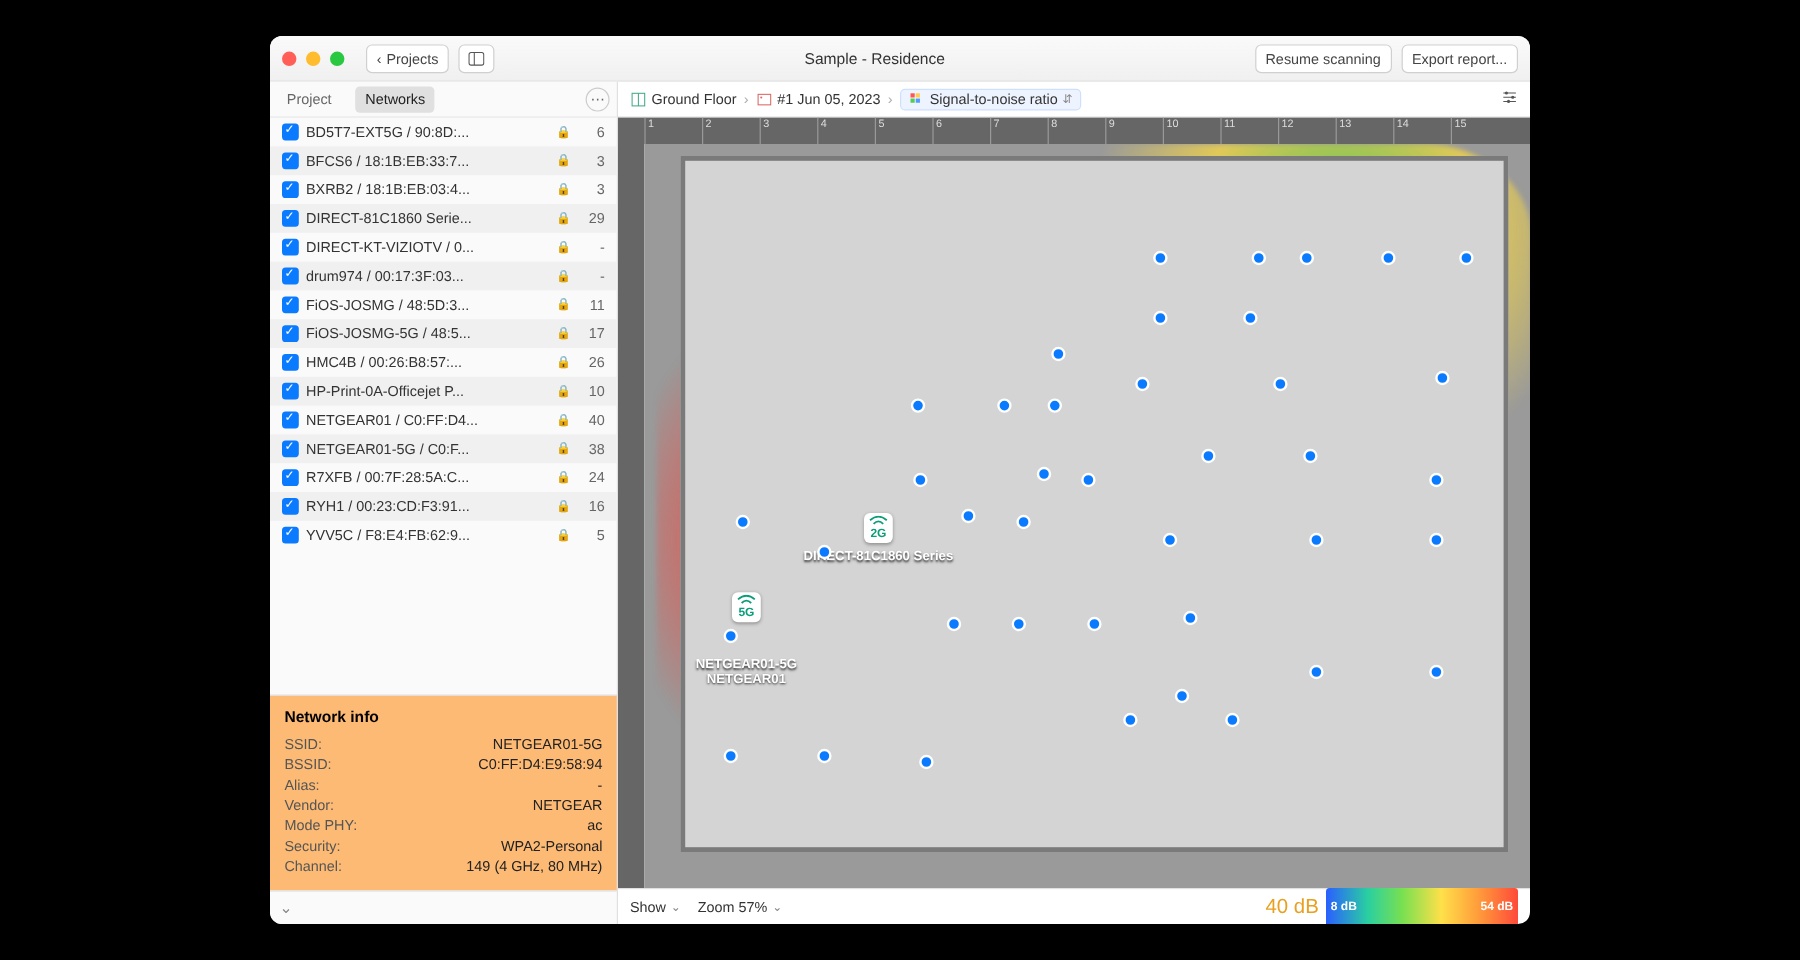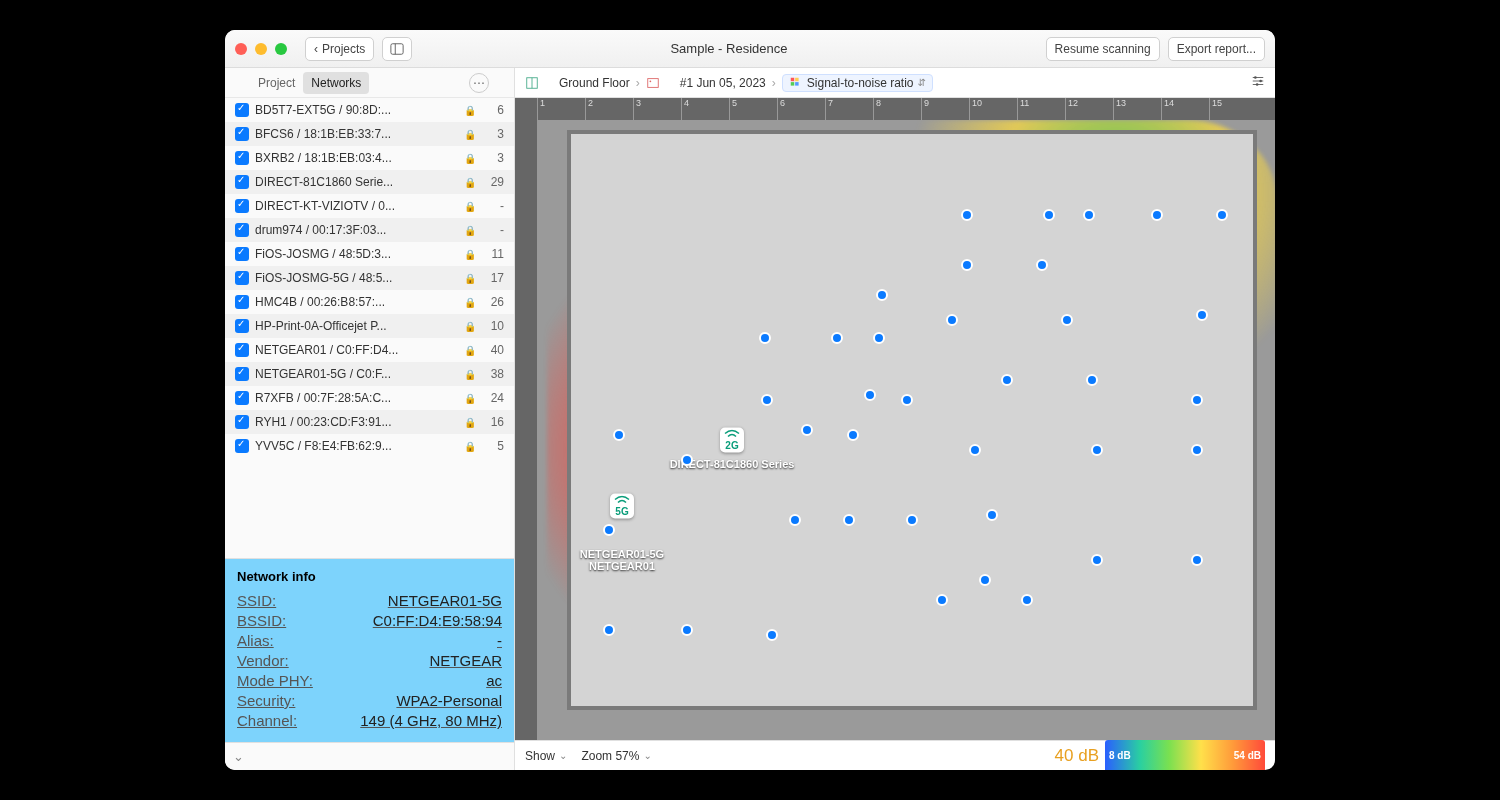--- a/index.html
+++ b/index.html
@@ -42,51 +42,51 @@
     height:24px; display:flex; align-items:center; padding:0 8px;
     font-size:12px; color:#444; gap:4px; cursor:pointer;
   }
   .tb-icon-btn { width:30px; justify-content:center; padding:0; }
   .title { flex:1; text-align:center; font-size:13px; color:#333; }
   .body { flex:1; display:flex; overflow:hidden; }
   .sidebar {
     width:290px; border-right:1px solid #e0e0e0; display:flex; flex-direction:column;
     background:#fafafa;
   }
-  .sb-tabs { height:30px; display:flex; align-items:center; padding:0 25px; gap:0; border-bottom:1px solid #e8e8e8;justify-content:center; }
+  .sb-tabs { height:30px; display:flex; align-items:center; padding:0 6px; gap:12px; border-bottom:1px solid #e8e8e8;justify-content:center; }
   .sb-tab { font-size:12px; color:#666; padding:4px 8px; border-radius:4px; }
   .sb-tab.active { background:#e0e0e0; color:#222; }
   .sb-more { margin-left:auto; width:20px; height:20px; border:1px solid #ccc; border-radius:50%; display:flex; align-items:center; justify-content:center; font-size:12px; color:#666; }
   .sb-group {
     height:28px; display:flex; align-items:center; padding:0 10px; font-size:12px;
     color:#444; border-bottom:1px solid #e8e8e8; justify-content:space-between;
   }
   .netlist { flex:1; overflow-y:auto; }
   .netrow {
     height:24px; display:flex; align-items:center; padding:0 10px; gap:6px;
     font-size:12px; color:#333;
   }
   .netrow:nth-child(even){ background:#f0f0f0; }
   .chk { width:14px; height:14px; background:#0a7aff; border-radius:3px; position:relative; flex-shrink:0; }
   .chk::after { content:"✓"; color:#fff; font-size:10px; position:absolute; left:2px; top:-1px; }
   .netname { flex:1; white-space:nowrap; overflow:hidden; text-overflow:ellipsis; }
   .lock { color:#999; font-size:10px; width:12px; }
   .count { width:22px; text-align:right; color:#666; }
-  .netinfo { border-top:1px solid #e0e0e0; padding:10px 12px; background:#7dd3fc; flex-shrink:0; }
+  .netinfo { border-top:1px solid #e0e0e0; padding:10px 12px; background:#fdba74; flex-shrink:0; }
   .netinfo h3 { font-size:13px; font-weight:600; margin-bottom:8px; }
-  .kv { display:flex; justify-content:space-between; font-size:15px; color:#555; margin:3px 0;text-decoration:underline; }
+  .kv { display:flex; justify-content:space-between; font-size:12px; color:#555; margin:3px 0; }
   .kv .v { color:#222; }
   .sb-footer { height:28px; border-top:1px solid #e0e0e0; display:flex; align-items:center; padding:0 8px; }
   .main { flex:1; display:flex; flex-direction:column; }
   .breadcrumb {
     height:30px; border-bottom:1px solid #e0e0e0; display:flex; align-items:center;
     padding:0 10px; gap:6px; font-size:12px; color:#333;
   }
   .bc-sep { color:#aaa; }
-  .bc-item { display:flex; align-items:center; gap:20px; }
+  .bc-item { display:flex; align-items:center; gap:4px; }
   .bc-pill { background:#eef4ff; border:1px solid #cfe0ff; border-radius:4px; padding:1px 6px; display:flex; align-items:center; gap:4px; }
   .bc-settings { margin-left:auto; }
   .ruler-h {
     height:22px; background:#666; position:relative; color:#ddd; font-size:9px;
     display:flex; align-items:flex-end; padding-left:22px; overflow:hidden;
   }
   .ruler-h .tick { width:48px; border-left:1px solid #999; padding-left:2px; height:100%; display:flex; align-items:flex-start; }
   .canvas-wrap { flex:1; display:flex; overflow:hidden; }
   .ruler-v { width:22px; background:#666; }
   .canvas {

